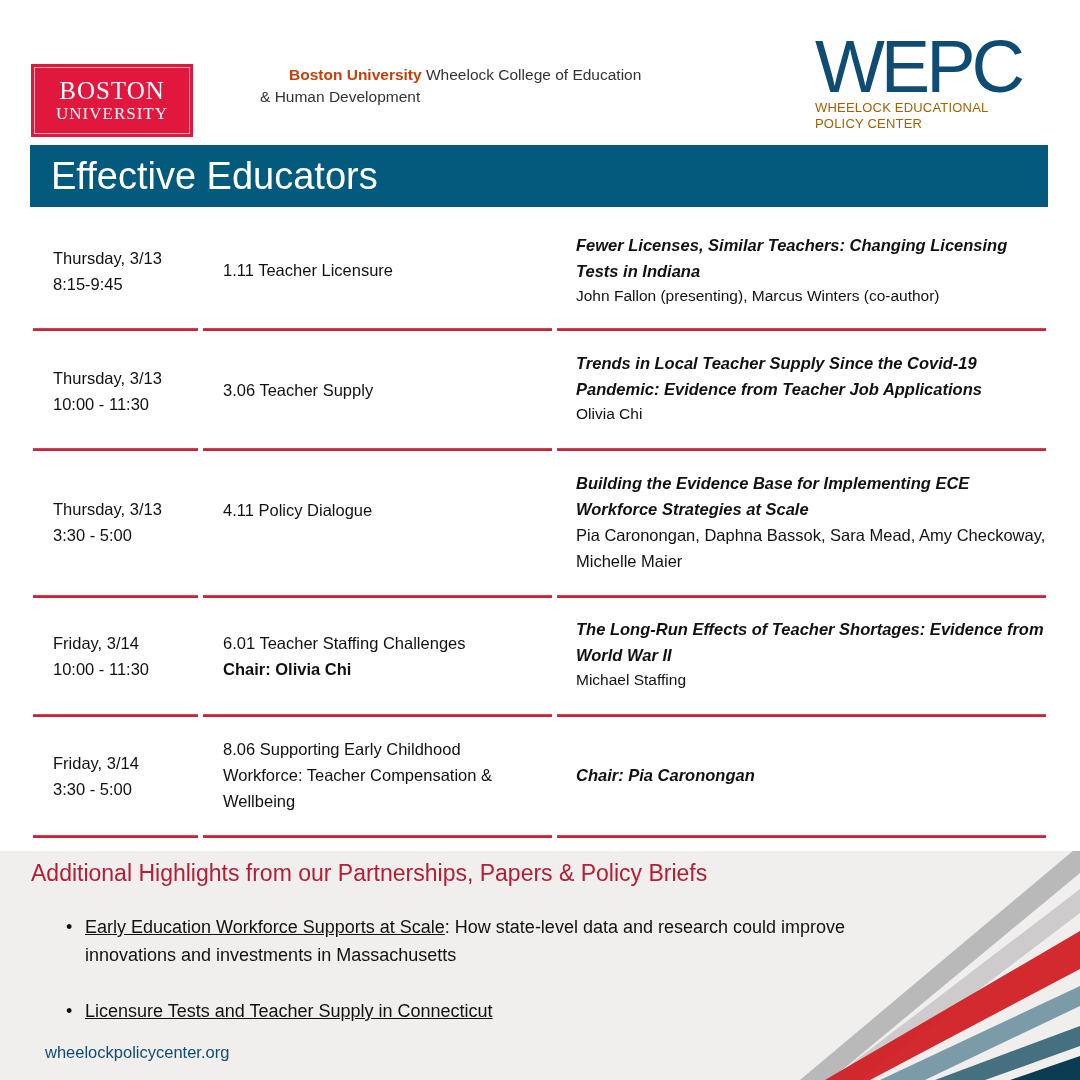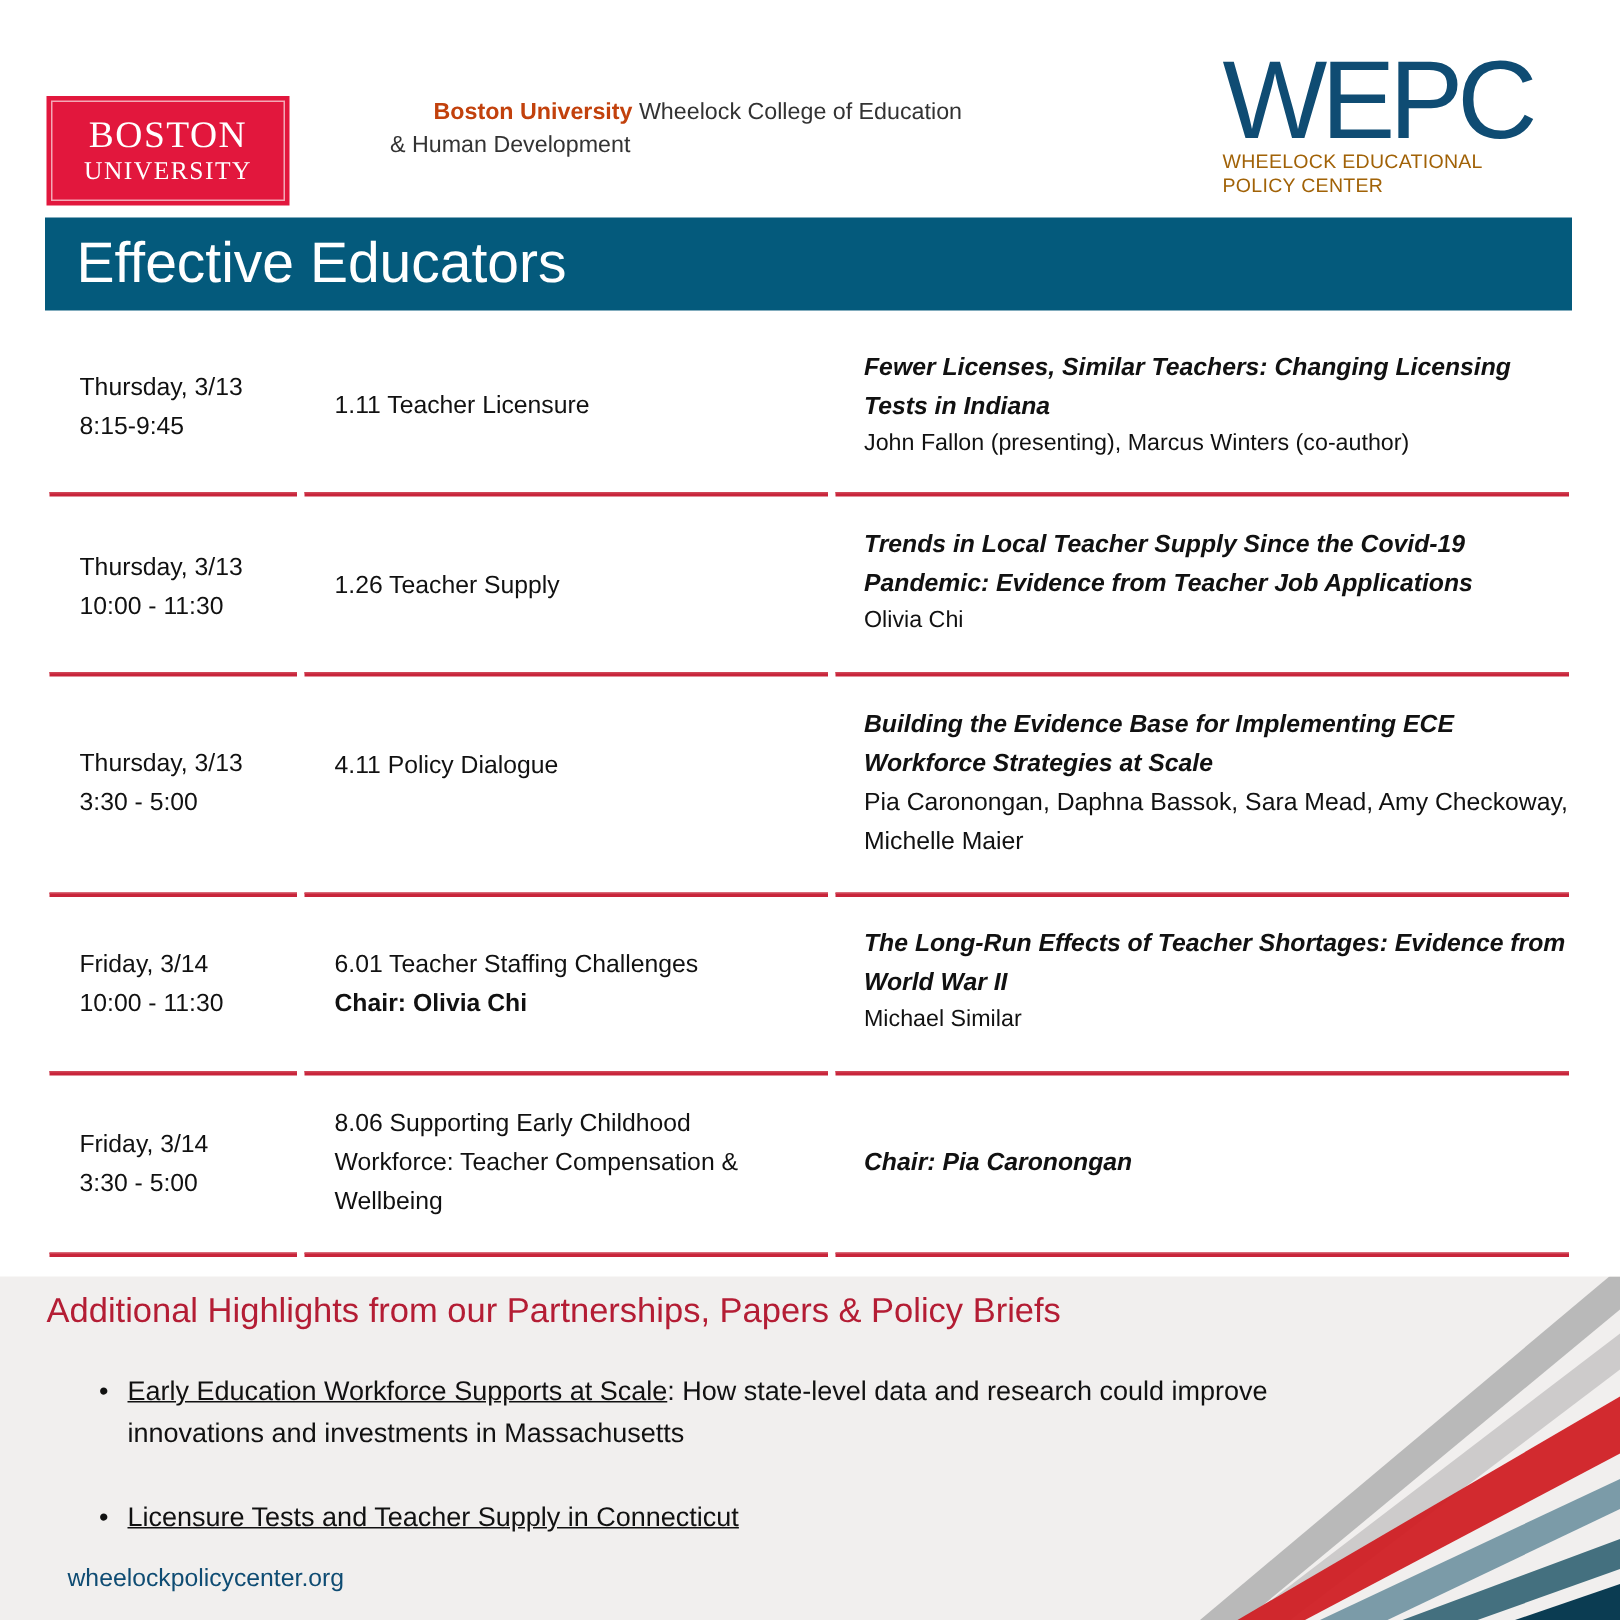--- a/index.html
+++ b/index.html
@@ -94,21 +94,21 @@
 </div>
 <div class="rule r1" style="top:328px;"></div>
 <div class="rule r2" style="top:328px;"></div>
 <div class="rule r3" style="top:328px;"></div>
 
 <div class="row" style="top:350px;">
   <div class="cell c1" style="top:15px;">
     <div>Thursday, 3/13</div>
     <div>10:00 - 11:30</div>
   </div>
-  <div class="cell c2" style="top:27px;">1.26 Teacher Supply</div>
+  <div class="cell c2" style="top:27px;">3.06 Teacher Supply</div>
   <div class="cell c3" style="top:0px;">
     <div class="paper-title">Trends in Local Teacher Supply Since the Covid-19 Pandemic: Evidence from Teacher Job Applications</div>
     <div class="authors">Olivia Chi</div>
   </div>
 </div>
 <div class="rule r1" style="top:448px;"></div>
 <div class="rule r2" style="top:448px;"></div>
 <div class="rule r3" style="top:448px;"></div>
 
 <div class="row" style="top:470px;">
@@ -130,21 +130,21 @@
   <div class="cell c1" style="top:14px;">
     <div>Friday, 3/14</div>
     <div>10:00 - 11:30</div>
   </div>
   <div class="cell c2" style="top:14px;">
     <div>6.01 Teacher Staffing Challenges</div>
     <div class="bold">Chair: Olivia Chi</div>
   </div>
   <div class="cell c3" style="top:0px;">
     <div class="paper-title">The Long-Run Effects of Teacher Shortages: Evidence from World War II</div>
-    <div class="authors">Michael Similar</div>
+    <div class="authors">Michael Staffing</div>
   </div>
 </div>
 <div class="rule r1" style="top:714px;"></div>
 <div class="rule r2" style="top:714px;"></div>
 <div class="rule r3" style="top:714px;"></div>
 
 <div class="row" style="top:736px;">
   <div class="cell c1" style="top:14px;">
     <div>Friday, 3/14</div>
     <div>3:30 - 5:00</div>

